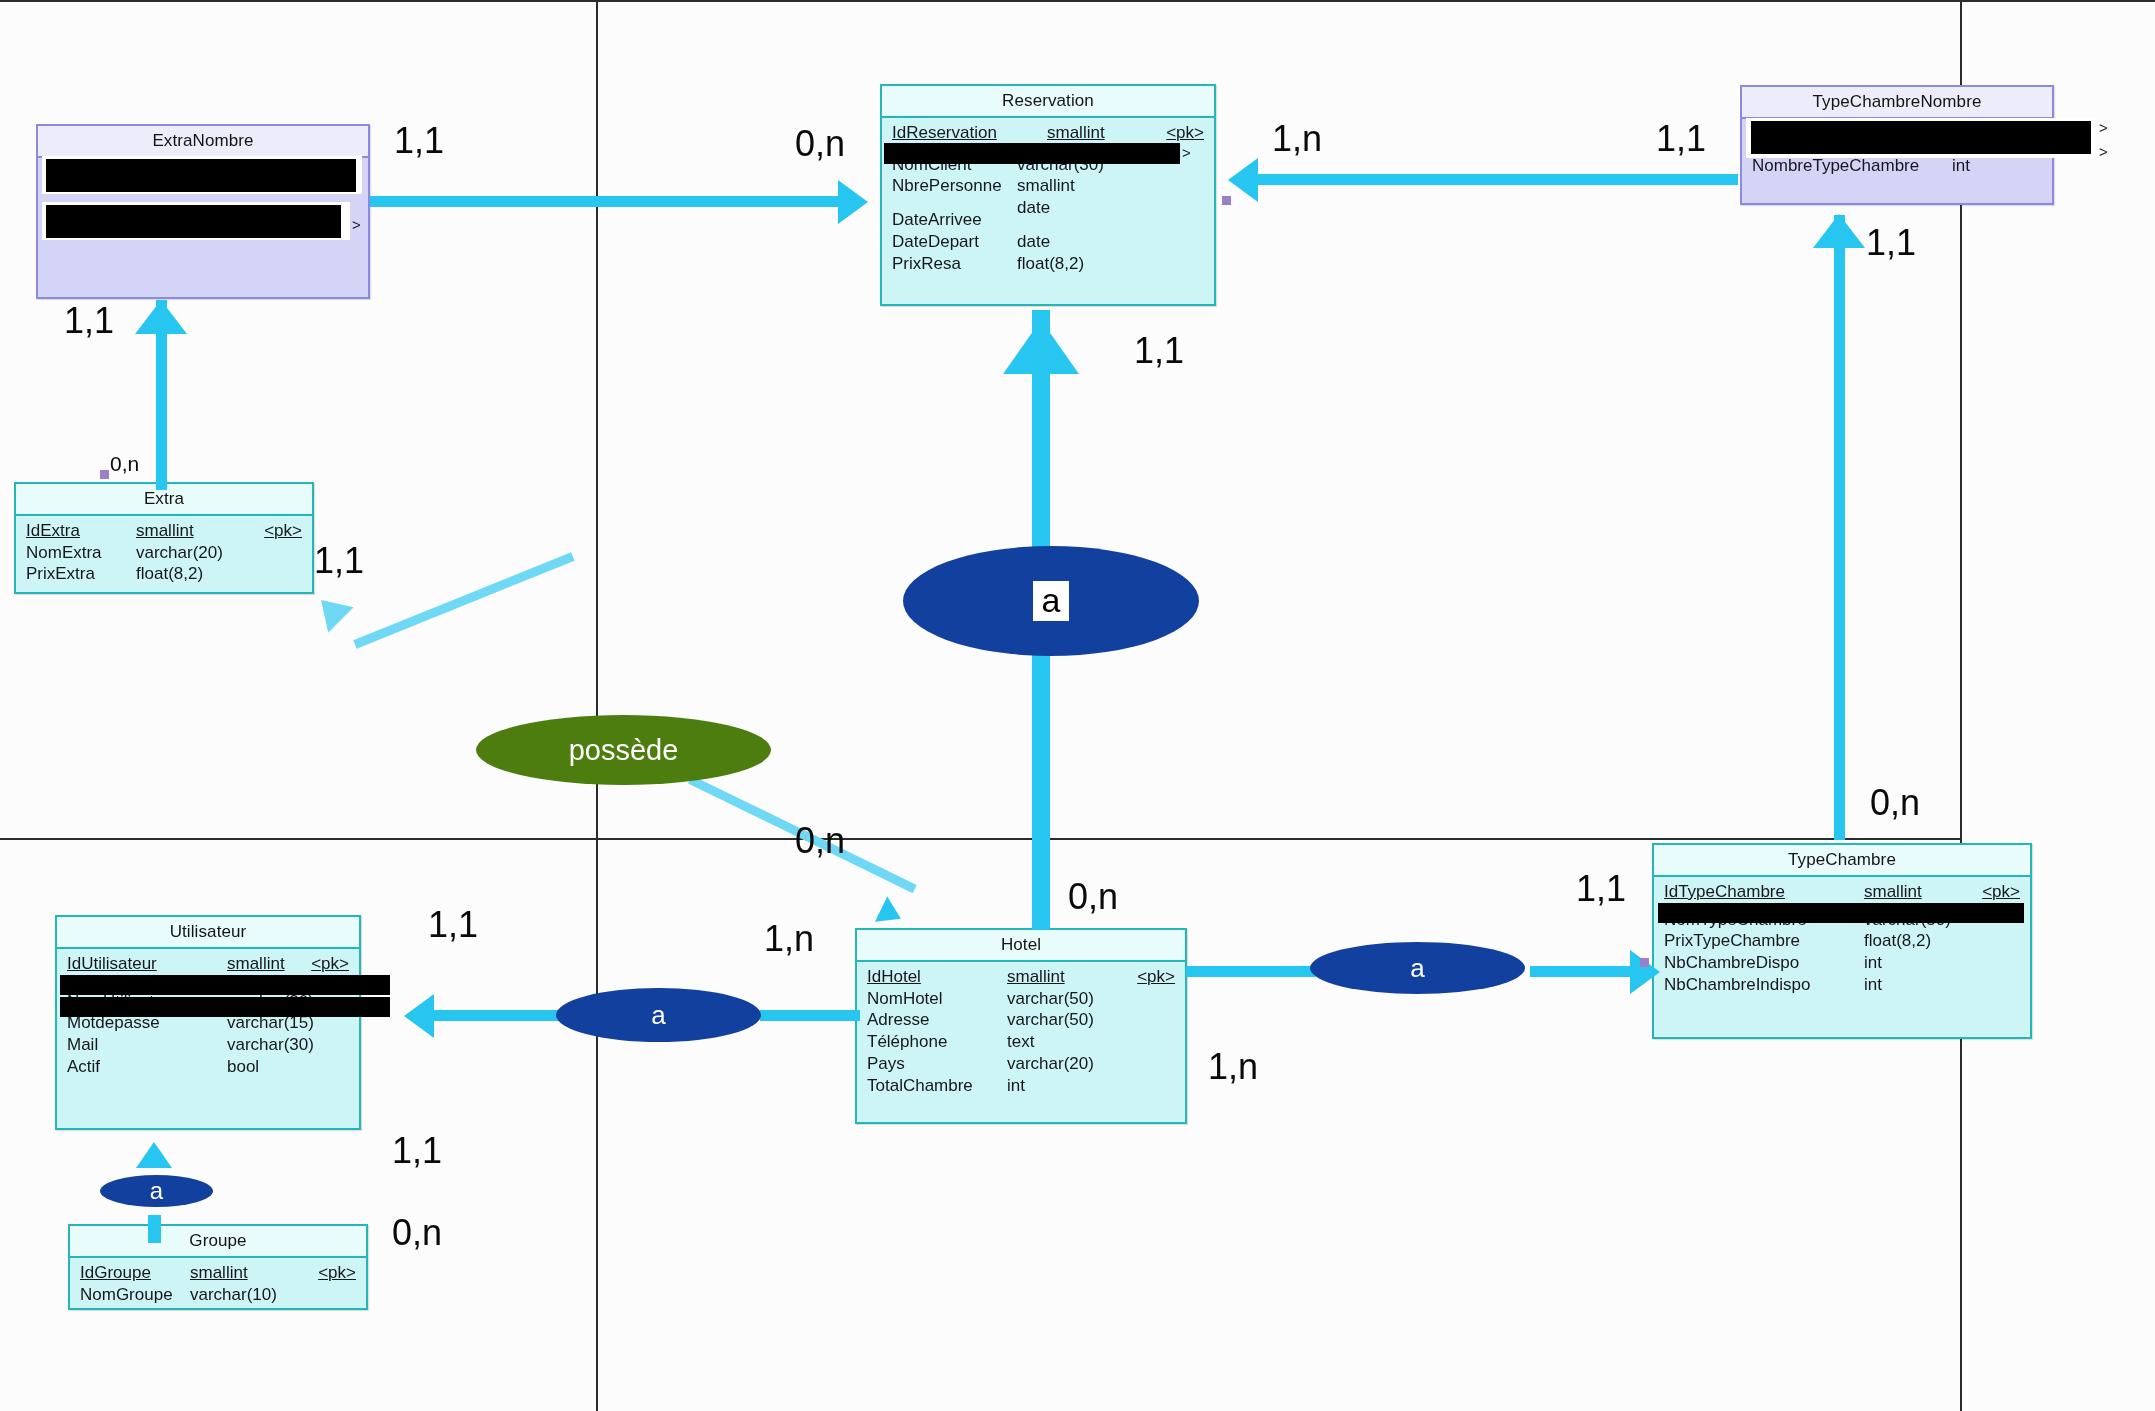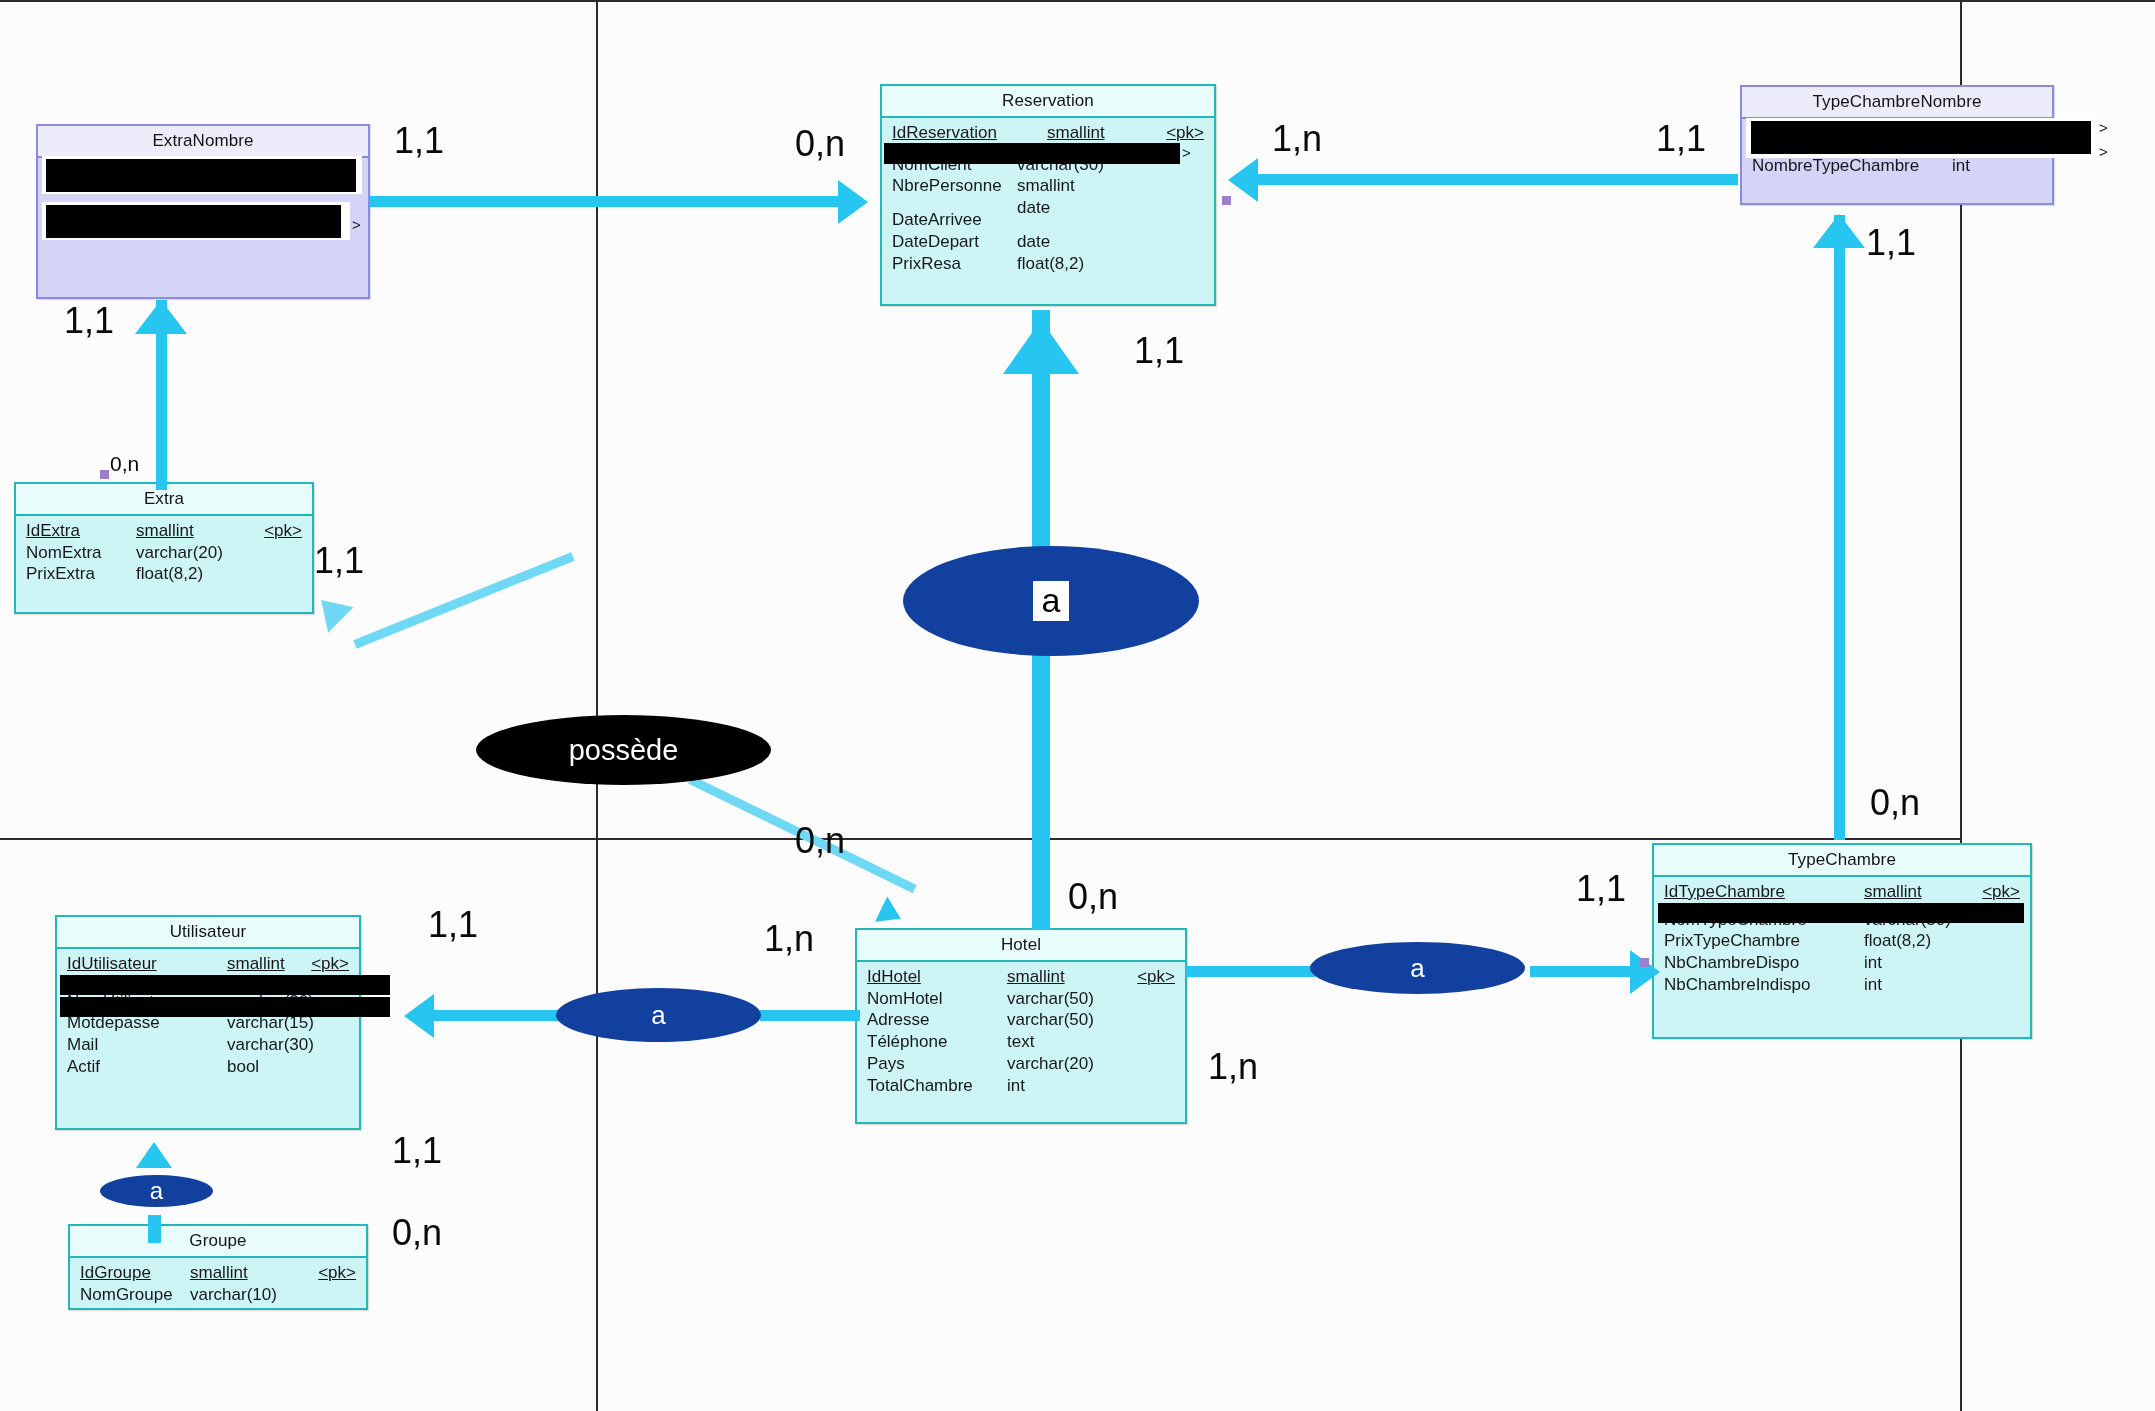--- a/index.html
+++ b/index.html
@@ -89,21 +89,21 @@
   .rel {
     position: absolute;
     border-radius: 50%;
     background: #12409e;
     display: flex;
     align-items: center;
     justify-content: center;
     color: #ffffff;
     z-index: 8;
   }
-  .rel.bright { background: #000000; }
+  .rel.bright { background: #4d7c0f; }
   .rel .rel-label { font-size: 17px; }
   .rel.big .rel-label {
     font-size: 34px;
     color: #000000;
     background: #ffffff;
     padding: 2px 9px;
     line-height: 1.05;
   }
   .rel.mid .rel-label { font-size: 29px; color:#ffffff; }
 
@@ -285,21 +285,21 @@
         <span class="a-name" style="min-width:200px;">NombreTypeChambre</span>
         <span class="a-type">int</span>
       </div>
       <div class="redact-white" style="left:4px; top:-1px; width:350px; height:40px;"></div>
       <div class="redact" style="left:9px; top:2px; width:340px; height:33px;"></div>
       <span class="fk-glyph" style="left:357px; top:0px;">&gt;</span>
       <span class="fk-glyph" style="left:357px; top:24px;">&gt;</span>
     </div>
   </div>
 
-  <div class="entity" style="left:14px; top:482px; width:300px; height:132px;">
+  <div class="entity" style="left:14px; top:482px; width:300px; height:112px;">
     <div class="ent-title">Extra</div>
     <div class="ent-body">
       <div class="attr pk">
         <span class="a-name" style="min-width:110px;">IdExtra</span>
         <span class="a-type">smallint</span>
         <span class="a-key">&lt;pk&gt;</span>
       </div>
       <div class="attr">
         <span class="a-name" style="min-width:110px;">NomExtra</span>
         <span class="a-type">varchar(20)</span>

